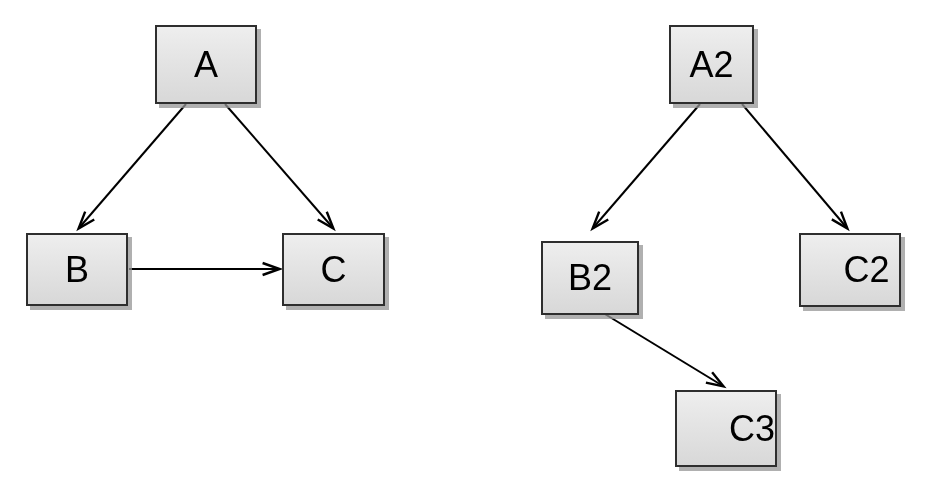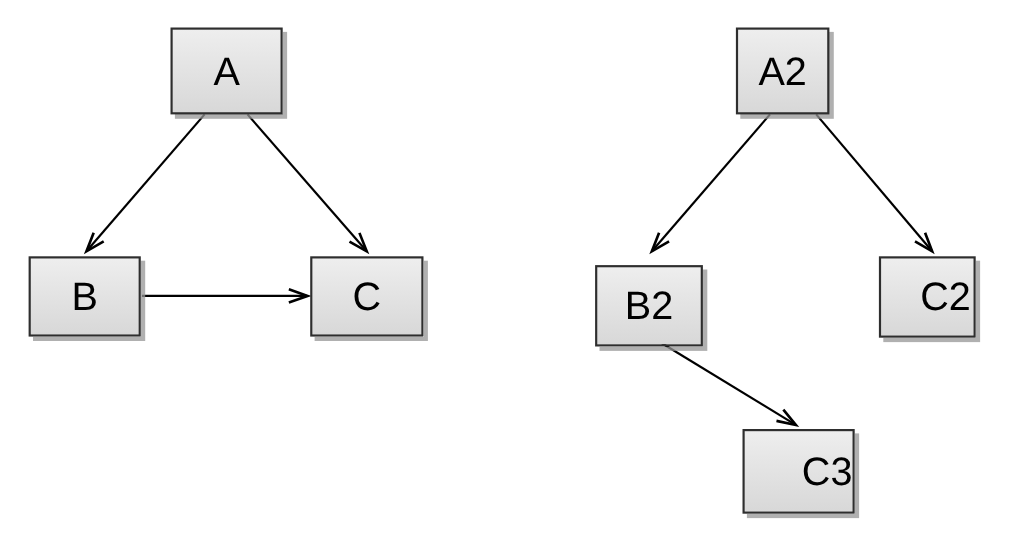--- a/index.html
+++ b/index.html
@@ -77,21 +77,21 @@
       </div>
       <div class="node" style="left: 282px; top: 233px; width: 103px; height: 73px;">
         <span class="node-label">C</span>
       </div>
       <div class="node" style="left: 669px; top: 25px; width: 85px; height: 79px;">
         <span class="node-label">A2</span>
       </div>
       <div class="node" style="left: 541px; top: 241px; width: 98px; height: 74px;">
         <span class="node-label">B2</span>
       </div>
-      <div class="node" style="left: 799px; top: 233px; width: 88px; height: 74px; padding-left: 33px;">
+      <div class="node" style="left: 799px; top: 233px; width: 102px; height: 74px; padding-left: 33px;">
         <span class="node-label">C2</span>
       </div>
       <div class="node" style="left: 675px; top: 390px; width: 102px; height: 77px; justify-content: flex-end;">
         <span class="node-label">C3</span>
       </div>
     </div>
 
 </div>
 
 </body></html>

